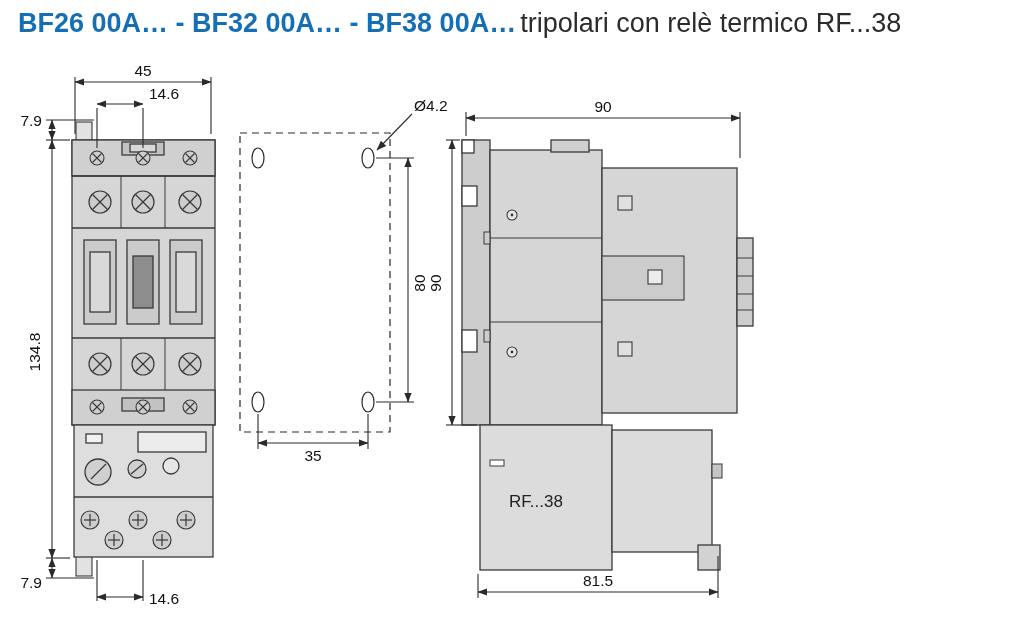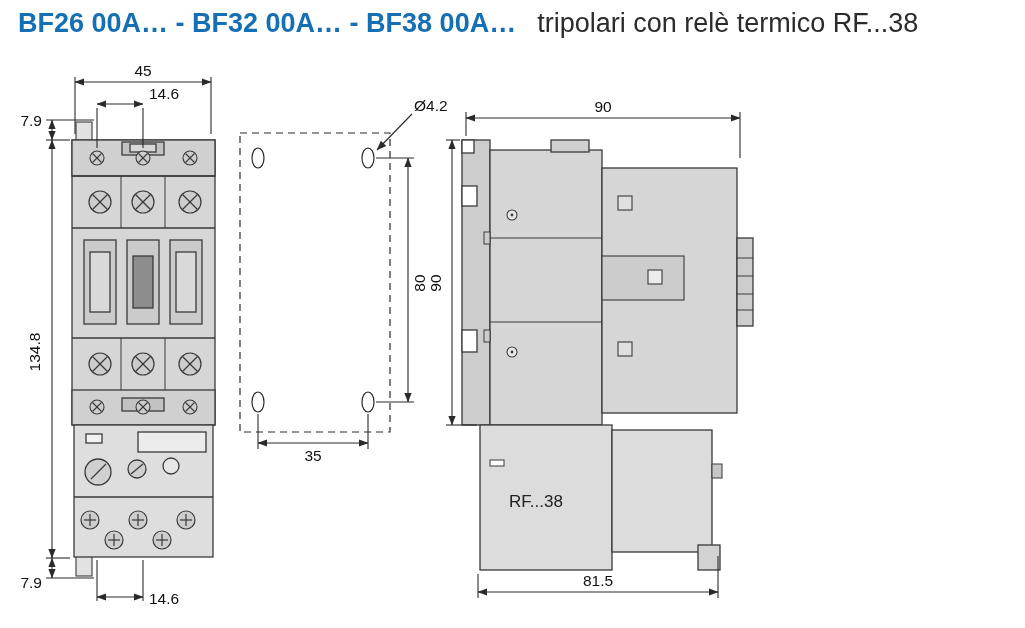--- a/index.html
+++ b/index.html
@@ -2,21 +2,21 @@
 <html><head>
 <meta charset="utf-8">
 <style>
   html,body{margin:0;padding:0;background:#ffffff;}
   body{width:1025px;height:628px;position:relative;overflow:hidden;
        font-family:"Liberation Sans",sans-serif;}
   .page{position:absolute;inset:0;}
   .title{position:absolute;top:6px;left:18px;white-space:nowrap;
          font-size:27px;line-height:34px;}
   .title .models{color:#146fb4;font-weight:bold;}
-  .title .subtitle{color:#2b2b2b;font-weight:normal;margin-left:21px;}
+  .title .subtitle{color:#2b2b2b;font-weight:normal;margin-left:4px;}
   svg{position:absolute;top:0;left:0;}
   text{font-family:"Liberation Sans",sans-serif;}
 </style>
 </head>
 <body>
 
 <div class="page">
 
   <header class="title">
     <span class="models">BF26 00A… - BF32 00A… - BF38 00A…</span><span class="subtitle">tripolari con relè termico RF...38</span>

